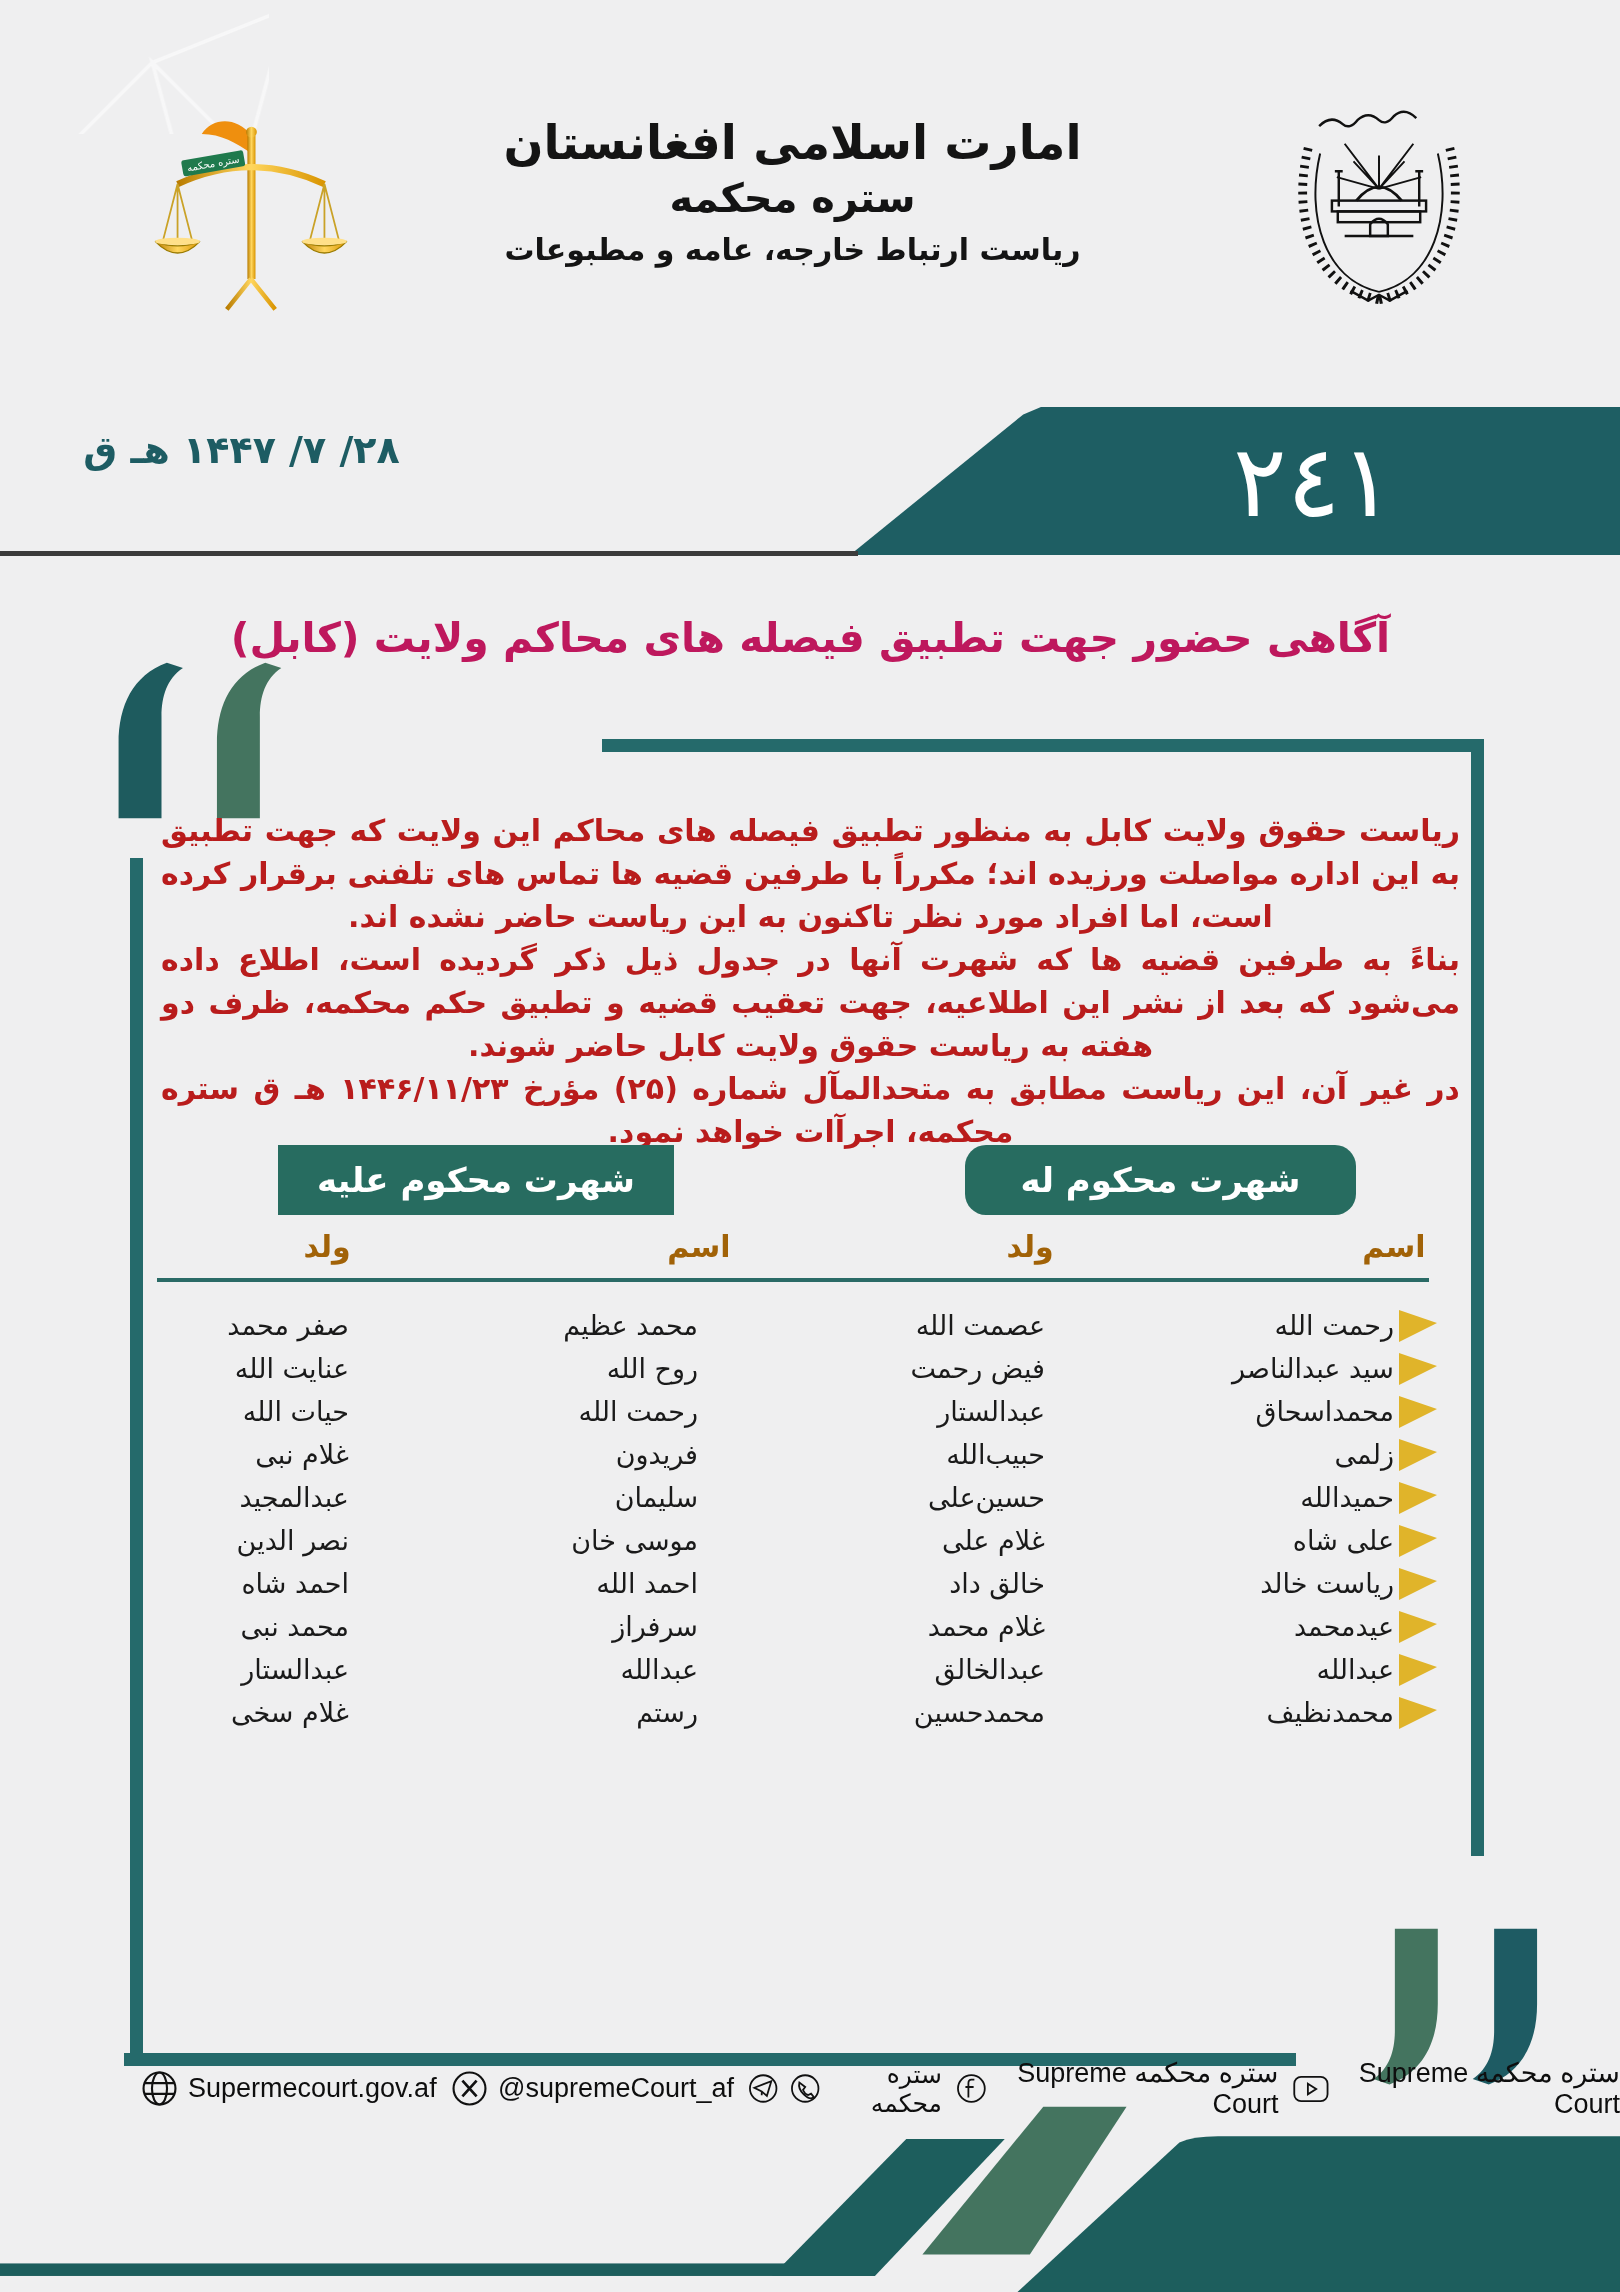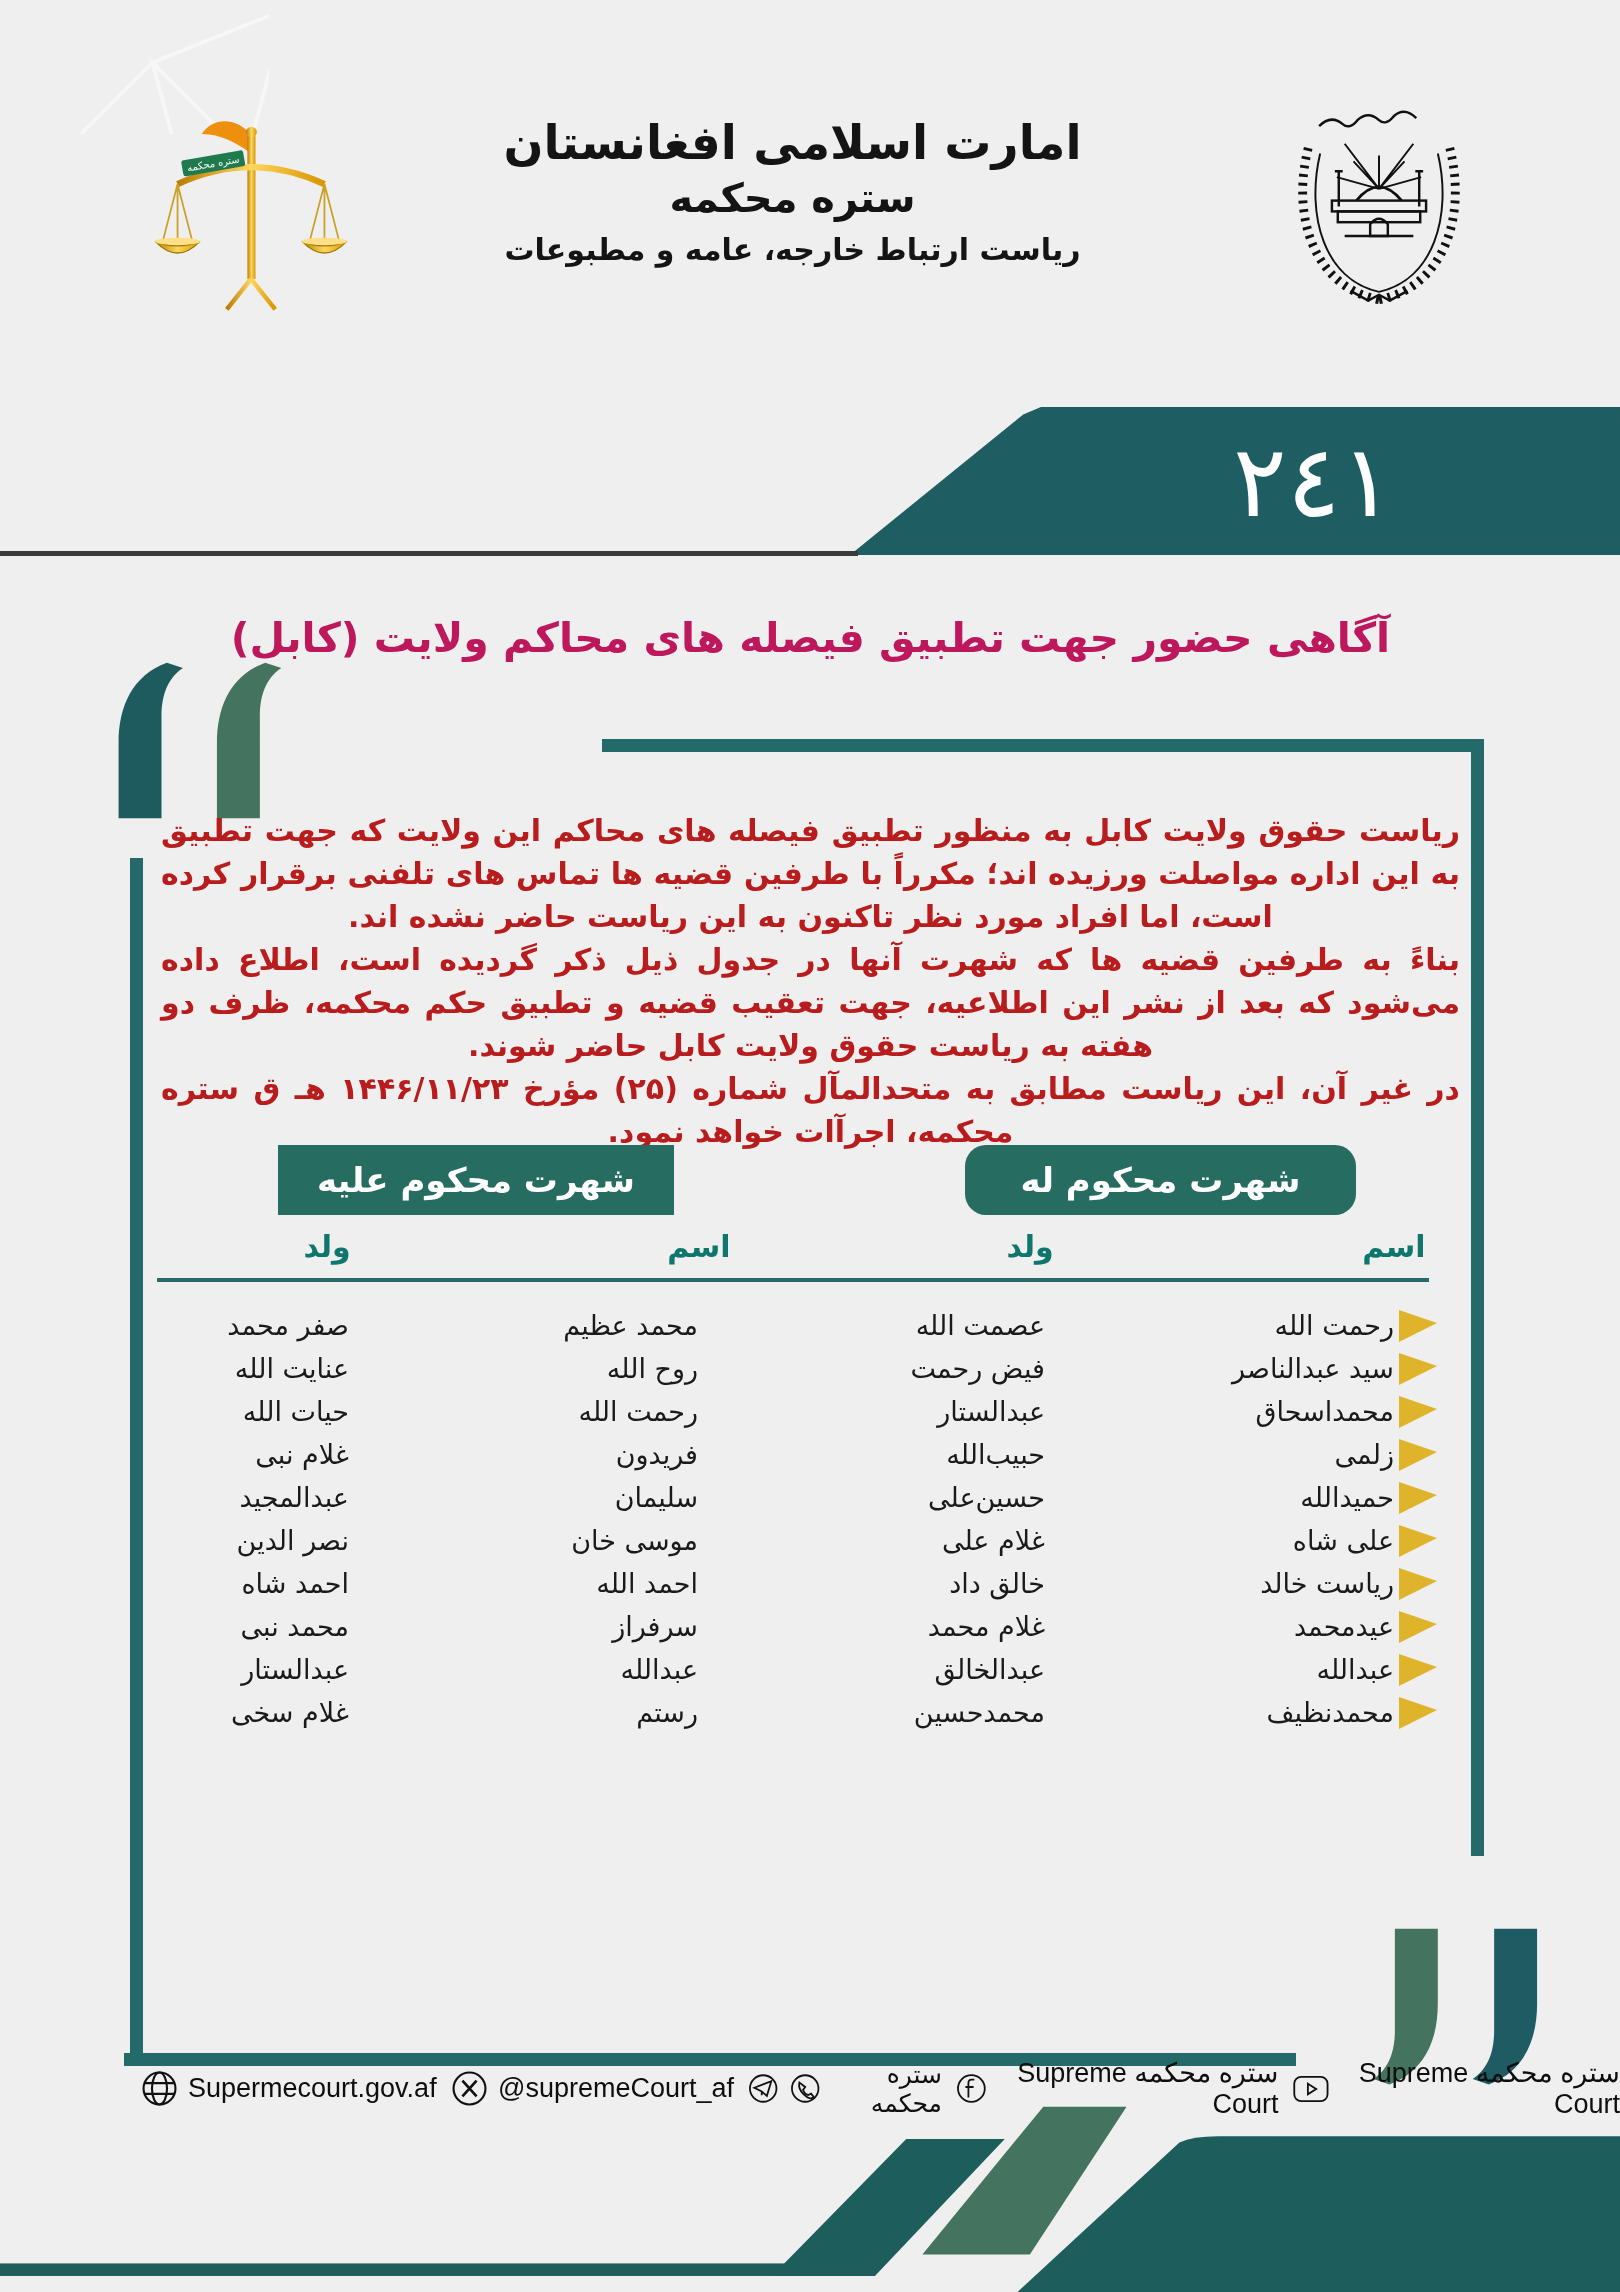--- a/index.html
+++ b/index.html
@@ -52,21 +52,21 @@
   
   .tbanner{
     position:absolute;top:1145px;height:70px;background:#276c60;color:#fff;
     display:flex;align-items:center;justify-content:center;
     font-size:34px;font-weight:bold;direction:rtl;
   }
   .tbanner.right{left:965px;width:391px;border-radius:21px;}
   .tbanner.left{left:278px;width:396px;}
   .colhead{
     position:absolute;top:1229px;transform:translateX(-50%);
-    font-size:30px;font-weight:bold;color:#0f766e;direction:rtl;
+    font-size:30px;font-weight:bold;color:#a16207;direction:rtl;
   }
   .head-rule{position:absolute;left:157px;top:1278px;width:1272px;height:3.6px;background:#2a6a66;}
   .trows{position:absolute;top:1304px;display:flex;flex-direction:column;direction:rtl;}
   .trows.rt{left:700px;width:784px;}
   .trows.lt{left:134px;width:564px;}
   .trow{display:flex;height:43px;align-items:center;}
   .cell{font-size:27px;color:#1a1a1a;text-align:right;white-space:nowrap;}
   .trows.rt .cell.marker{width:90px;display:flex;justify-content:flex-end;padding-left:5.4px;box-sizing:border-box;}
   .trows.rt .cell.name{width:349px;}
   .trows.rt .cell.father{width:345px;}
@@ -157,20 +157,21 @@
       <path d="M96,140 v-12 q9,-11 18,0 v12 Z" stroke-width="2.5"></path>
       <path d="M70,140 H140" stroke-width="2.5"></path>
       <path d="M76,196 l18,10 l11,-6 l11,6 l18,-10" stroke-width="2.5"></path>
     </g>
   </svg>
 
   <div class="num-band">
     <div class="num">٢٤١</div>
   </div>
   <div class="divider"></div>
+  <div class="date" dir="rtl">۲۸/ ۷/ ۱۴۴۷ هـ ق</div>
 
   <div class="title" dir="rtl">آگاهی حضور جهت تطبیق فیصله های محاکم ولایت (کابل)</div>
 
   <svg class="q-open" viewBox="0 0 208 182" xmlns="http://www.w3.org/2000/svg">
     <path d="M58,4 C20,18 4,52 4,94 L4,178 L52,178 L52,64 C52,42 58,22 76,10 Z" fill="#1e5b5e"></path>
     <path d="M168,4 C130,18 114,52 114,94 L114,178 L162,178 L162,64 C162,42 168,22 186,10 Z" fill="#44745f"></path>
   </svg>
   <div class="bar top"></div>
   <div class="bar right"></div>
   <div class="bar left"></div>

